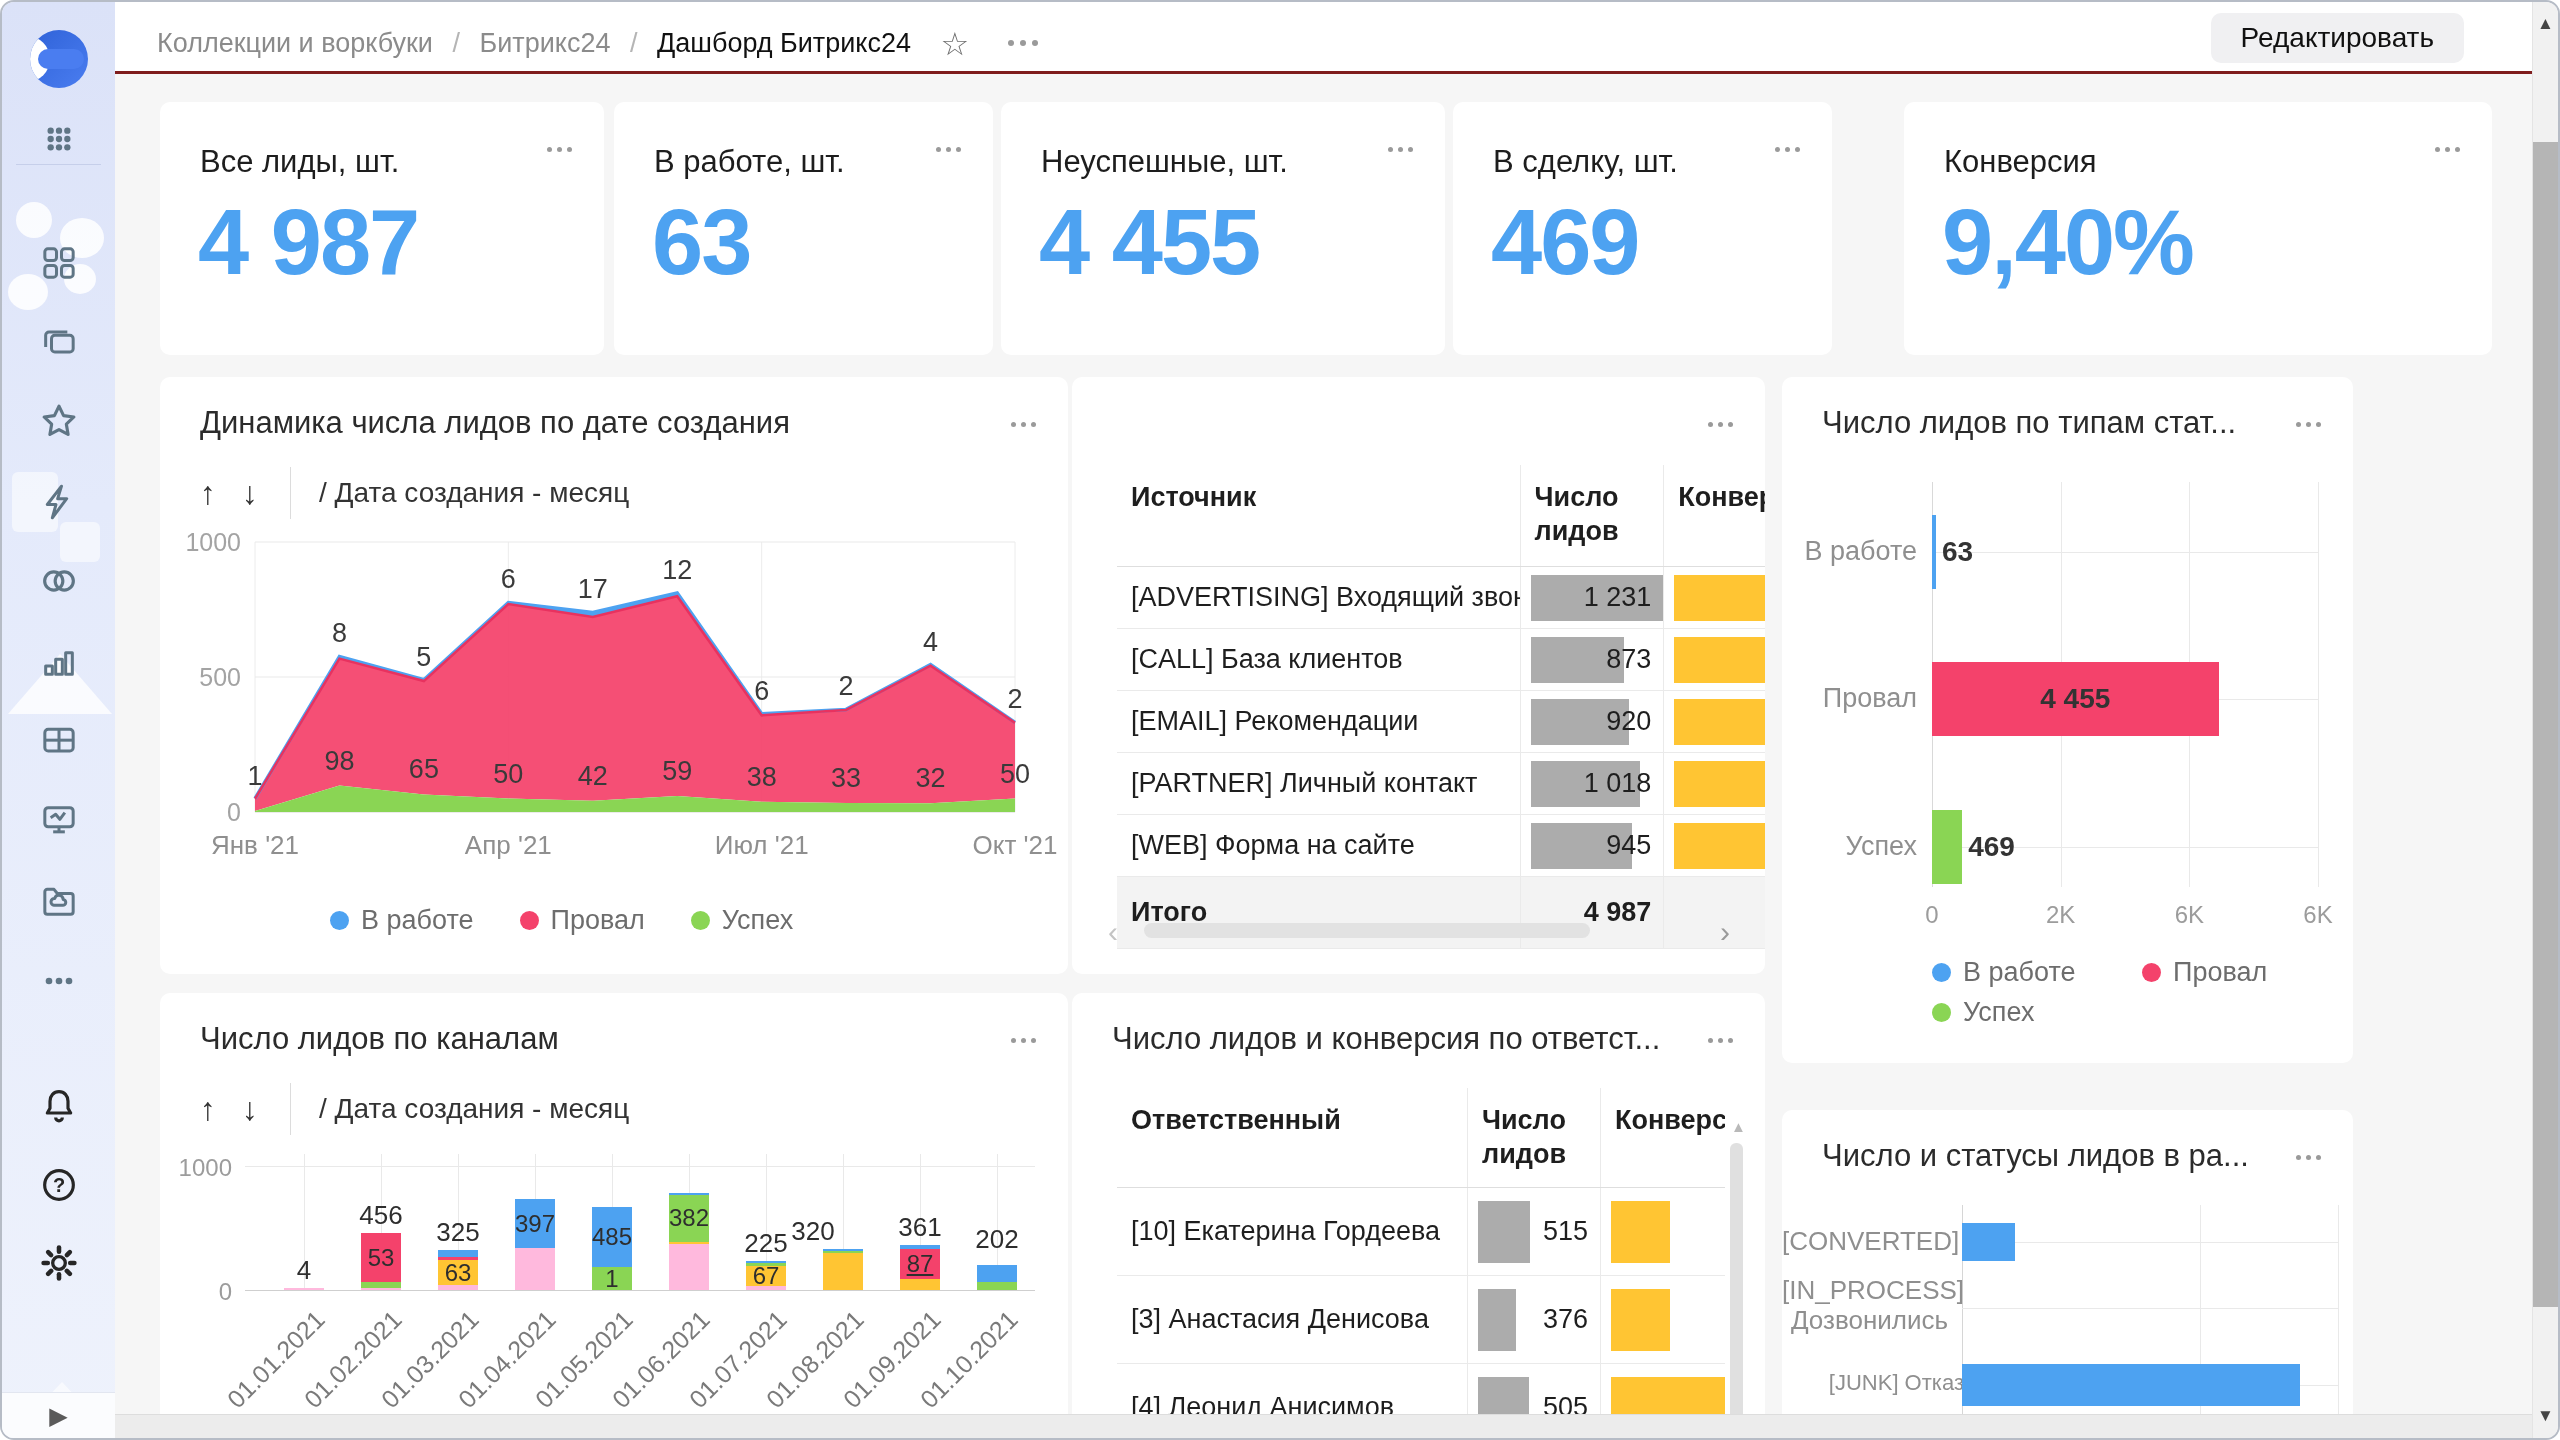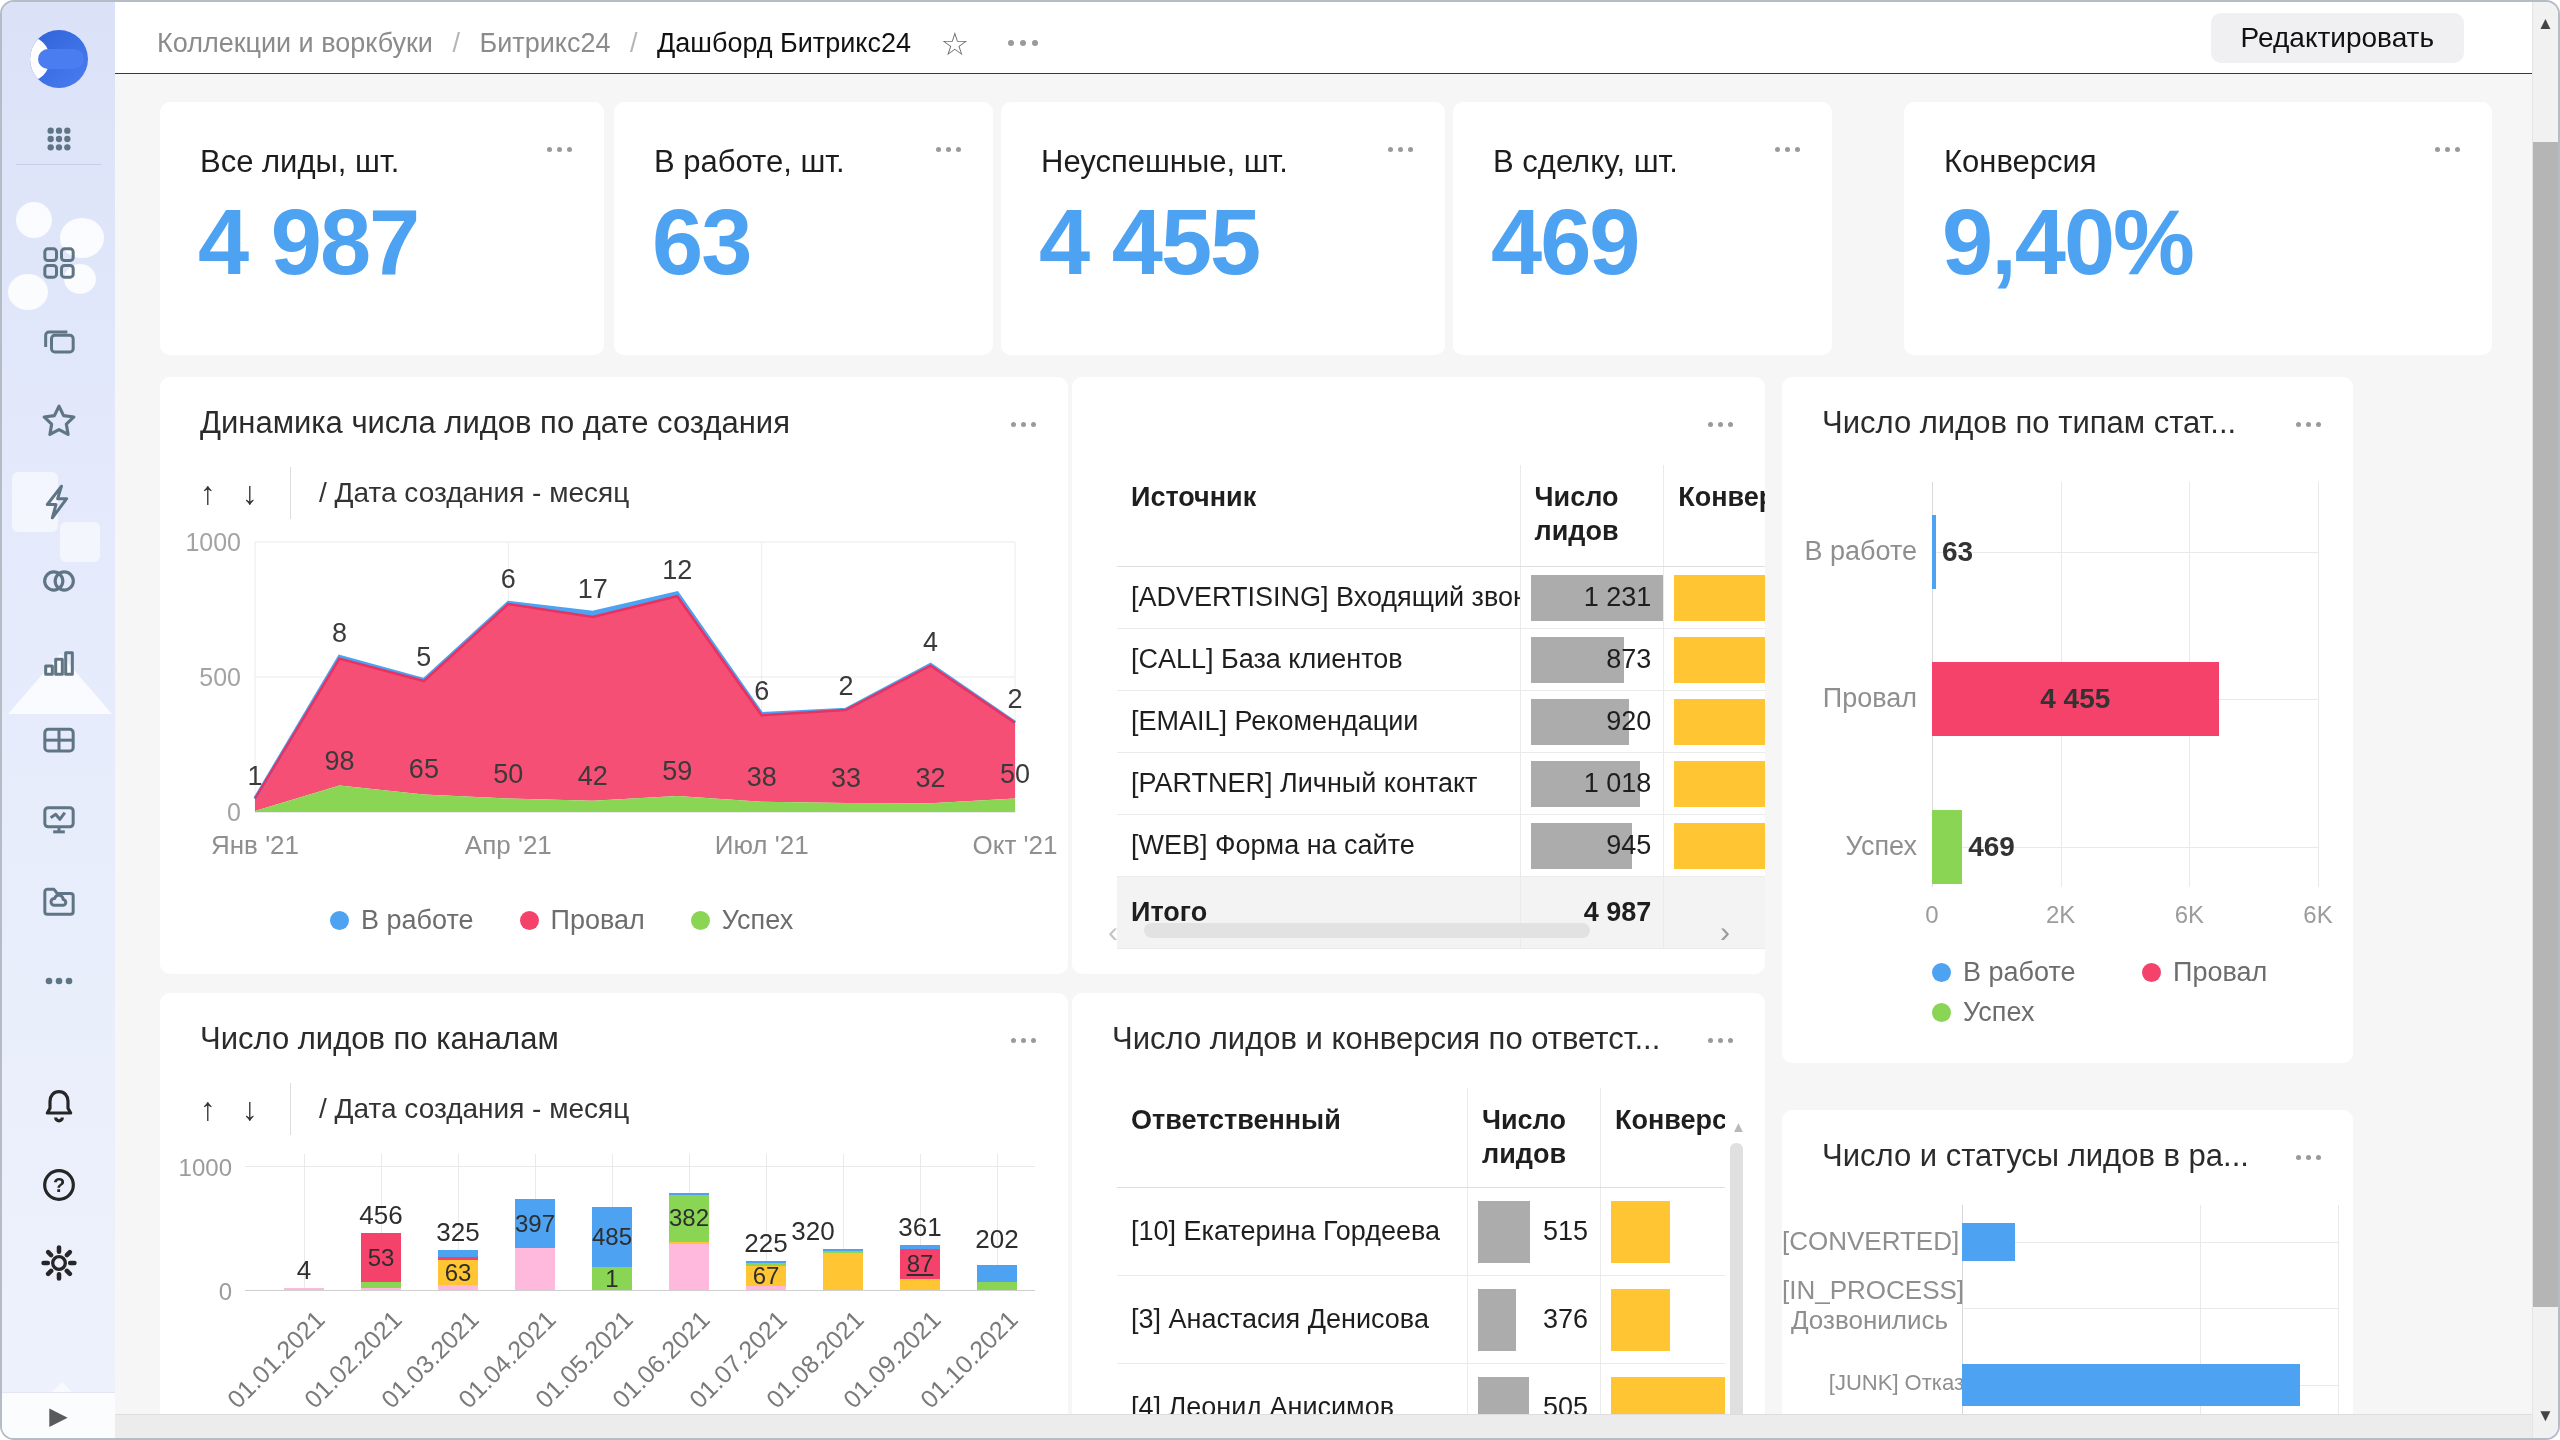--- a/index.html
+++ b/index.html
@@ -15,21 +15,21 @@
   .logo{position:absolute;left:28px;top:28px;width:58px;height:58px;border-radius:50%;
         background:linear-gradient(135deg,#2f62d8,#4a7df0);overflow:hidden;}
   .logo .lens-white{position:absolute;left:-26px;top:6px;width:46px;height:46px;border-radius:50%;background:#fff;}
   .logo .lens-bar{position:absolute;left:8px;top:19px;width:46px;height:20px;border-radius:10px;background:#4a7df0;}
   .side-icon{position:absolute;left:0;width:113px;height:46px;display:flex;align-items:center;justify-content:center;cursor:pointer;}
   .side-icon svg{display:block;}
   .side-divider{position:absolute;left:14px;right:14px;height:1px;background:#c6cfea;}
   .side-bottom{position:absolute;left:0;bottom:0;width:113px;height:46px;background:#fbfcfe;border-top:1px solid #e2e6f0;
                display:flex;align-items:center;justify-content:center;color:#5a5a5a;font-size:24px;cursor:pointer;}
   
-  .topbar{position:absolute;left:113px;top:0;right:26px;height:72px;background:#fff;border-bottom:1px solid #7f1d1d;}
+  .topbar{position:absolute;left:113px;top:0;right:26px;height:72px;background:#fff;border-bottom:3px solid #7f1d1d;}
   .crumbs{position:absolute;left:42px;top:20px;font-size:27px;white-space:nowrap;}
   .crumbs .link{color:#8b8b8b;cursor:pointer;}
   .crumbs .sep{color:#b5b5b5;margin:0 12px;}
   .crumbs .current{color:#111;}
   .star{display:inline-block;margin-left:22px;color:#6f6f6f;font-size:32px;vertical-align:-3px;cursor:pointer;}
   .hdots{display:inline-block;margin-left:28px;cursor:pointer;vertical-align:6px;}
   .hdots i,.cdots i{display:inline-block;width:6px;height:6px;border-radius:50%;background:#9a9a9a;margin:0 3px;}
   .edit-btn{position:absolute;right:68px;top:11px;height:50px;padding:0 30px;background:#f0f0f2;border:none;border-radius:10px;
             font-size:28px;color:#111;font-family:inherit;cursor:pointer;display:flex;align-items:center;}
   

